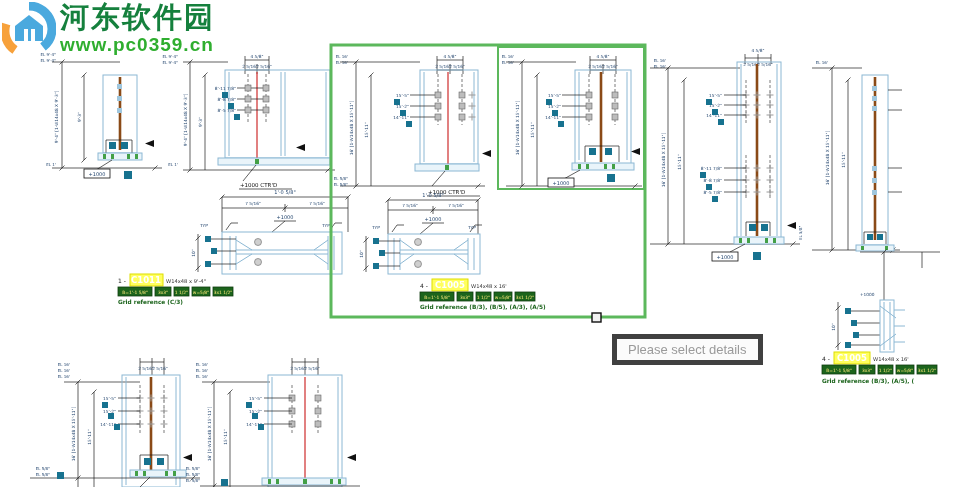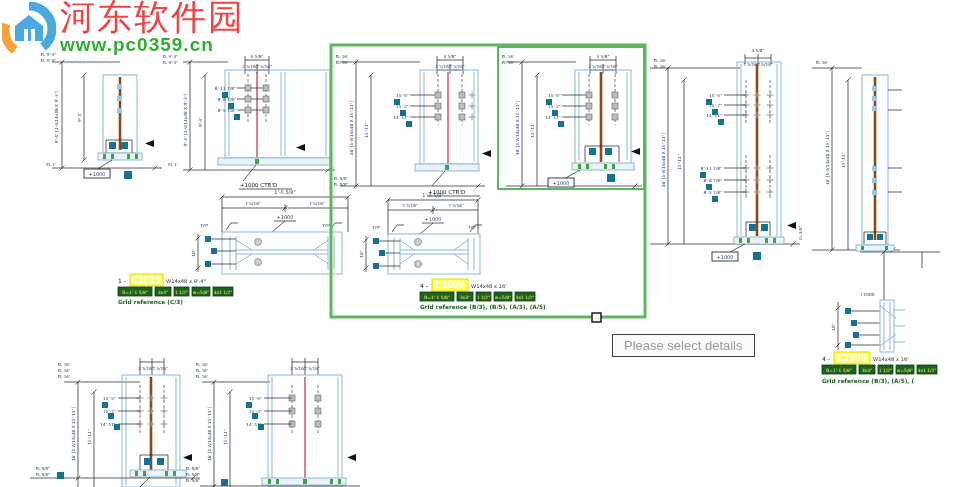--- a/index.html
+++ b/index.html
@@ -30,24 +30,24 @@
   svg .grid{font-size:5.8px;fill:#1c641c;font-weight:bold}
   svg .ybox{fill:#ffff5e;stroke:#dede00;stroke-width:1}
   svg .gbox{fill:#1c641c;stroke:#0f3d0f;stroke-width:.8}
   svg .selr{fill:none;stroke:#5cb85c}
   svg .wbox{fill:#fff;stroke:#111;stroke-width:.8}
   svg .flag{fill:#111}
   svg .mid{text-anchor:middle}
   svg .end{text-anchor:end}
   
   #watermark{position:absolute;left:2px;top:2px;display:flex;align-items:flex-start;gap:4px;z-index:5}
-  #wm-text1{font-weight:normal;font-size:35px;color:#ef4444;letter-spacing:2px;line-height:30px}
+  #wm-text1{font-weight:bold;font-size:29px;color:#15803d;letter-spacing:2px;line-height:30px}
   #wm-text2{font-weight:bold;font-size:19px;color:#2fae2f;letter-spacing:1px;line-height:26px}
   
-  #tooltip{position:absolute;left:612px;top:334px;padding:3px 11px;background:#fbfbfb;border:1px solid #404040;color:#9a9a9a;font-size:13px;z-index:4}
+  #tooltip{position:absolute;left:612px;top:334px;padding:3px 11px;background:#fbfbfb;border:5px solid #404040;color:#9a9a9a;font-size:13px;z-index:4}
 </style>
 </head>
 <body>
 
 <div id="stage">
 
 <svg id="canvas" width="977" height="487" viewBox="0 0 977 487">
 <defs>
   <g id="crossg">
           <line x1="-3.5" y1="0" x2="3.5" y2="0"></line>

